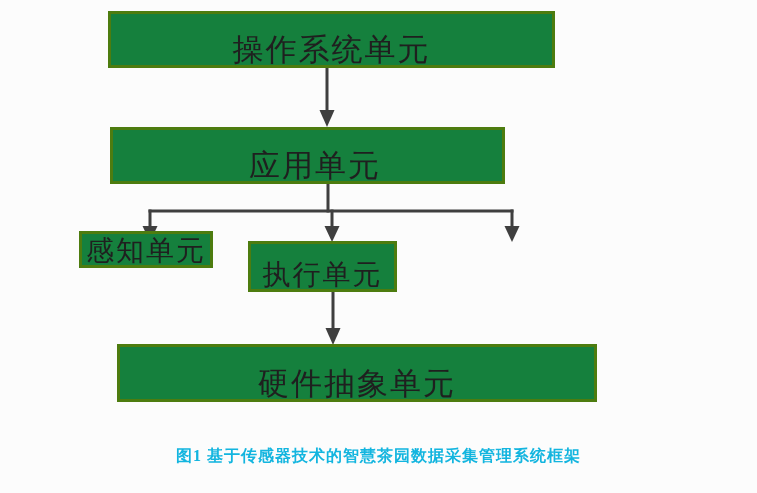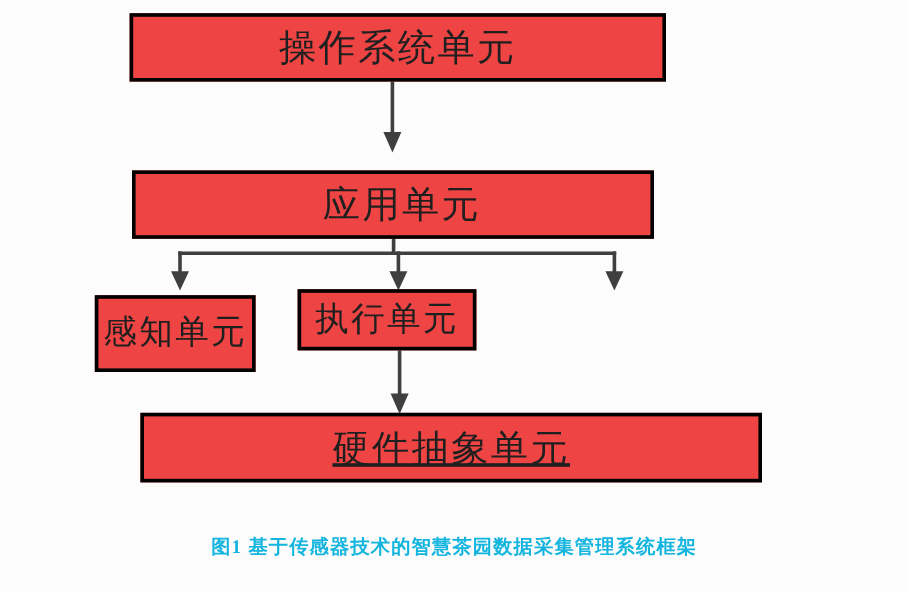--- a/index.html
+++ b/index.html
@@ -18,37 +18,37 @@
   #connector-layer {
     position: absolute;
     left: 0;
     top: 0;
     width: 757px;
     height: 493px;
   }
   .node {
     position: absolute;
     box-sizing: border-box;
-    border: 3px solid #000000;
-    background: #ef4444;
+    border: 3px solid #4d7c0f;
+    background: #15803d;
     display: flex;
-    align-items: center;
+    align-items: flex-end;
     justify-content: center;
     color: #1f1f1f;
     letter-spacing: 2px;
     line-height: 1;
   }
   .node.big { font-size: 31px; }
   .node.small { font-size: 28px; }
   #node-os            { left: 108px; top: 11px;  width: 447px; height: 57px; }
-  #node-app           { left: 110px; top: 142px; width: 435px; height: 57px; padding-left: 15px; }
-  #node-perception    { left: 79px;  top: 246px; width: 134px; height: 64px; }
+  #node-app           { left: 110px; top: 127px; width: 395px; height: 57px; padding-left: 15px; }
+  #node-perception    { left: 79px;  top: 231px; width: 134px; height: 37px; }
   #node-execution     { left: 248px; top: 241px; width: 149px; height: 51px; }
   #node-communication { left: 443px; top: 242px; width: 144px; height: 48px; }
-  #node-hal           { left: 117px; top: 344px; width: 518px; height: 58px; text-decoration: underline; }
+  #node-hal           { left: 117px; top: 344px; width: 480px; height: 58px; }
   #figure-caption {
     position: absolute;
     left: 0;
     top: 446px;
     width: 757px;
     text-align: center;
     font-size: 16px;
     font-weight: bold;
     letter-spacing: 1px;
     color: #13b5df;

